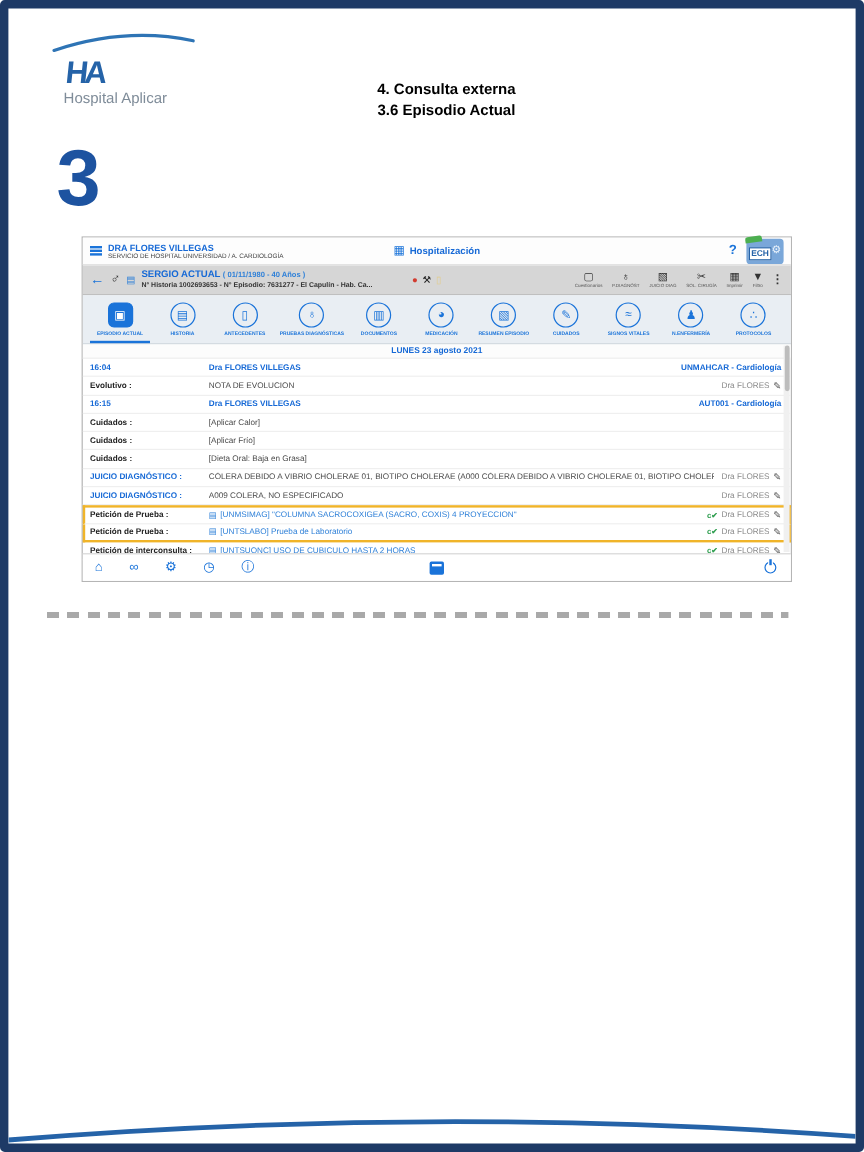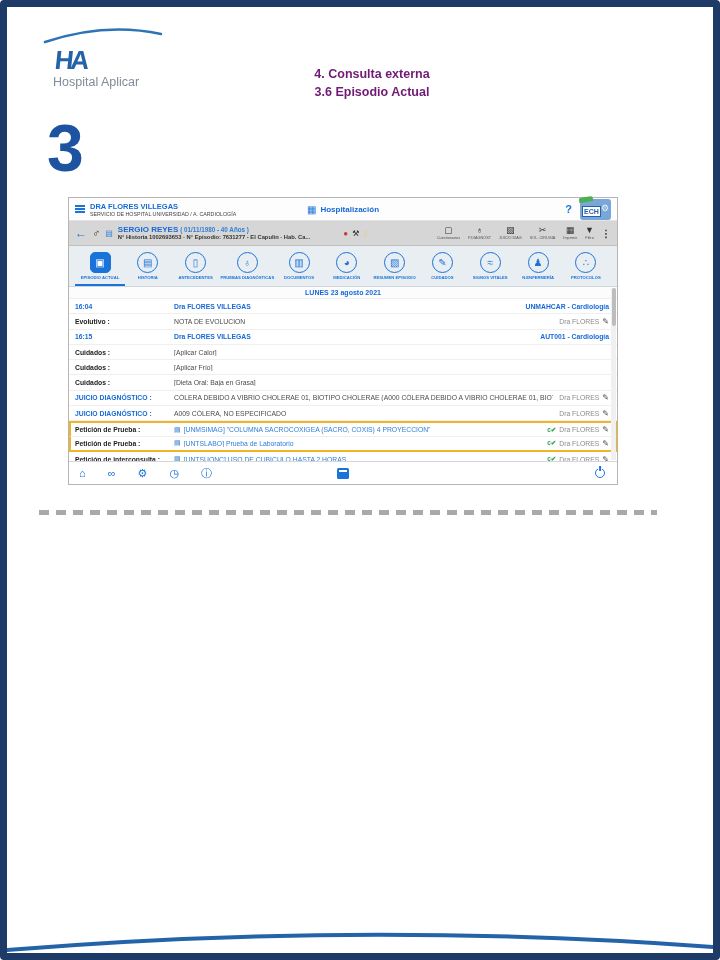--- a/index.html
+++ b/index.html
@@ -9,31 +9,31 @@
 
   
   .brand { position:absolute; left:36px; top:14px; width:150px; }
   .brand-arc { display:block; }
   .brand-mono { font-size:26px; font-weight:800; color:#2563a8; letter-spacing:-3px; line-height:1;
                 margin:2px 0 2px 12px; transform:skewX(-6deg); }
   .brand-name { font-size:12.5px; color:#7f8c99; margin-left:10px; }
 
   
   .titles { position:absolute; left:255px; top:58px; width:220px; text-align:center; }
-  .titles div { font-size:12.5px; font-weight:700; color:#701a75; line-height:18px; }
+  .titles div { font-size:12.5px; font-weight:700; color:#000000; line-height:18px; }
 
   
   .step-number { position:absolute; left:40px; top:108px; font-size:66px; font-weight:800;
                  color:#1d53a0; line-height:1; }
   .step-text { position:absolute; left:88px; top:121px; width:601px; font-size:10.8px;
                line-height:14.5px; color:#111; text-align:justify; }
   .step-text b { font-weight:700; }
 
   
-  .app { position:absolute; left:61px; top:190px; width:550px; height:288px;
+  .app { position:absolute; left:61px; top:190px; width:592px; height:288px;
          background:#fff; border:1px solid #b5b5b5; font-size:7px; }
 
   .app-header { height:23px; display:flex; align-items:center; padding:0 6px; position:relative;
                 background:#fdfdfd; border-bottom:1px solid #e3e3e3; }
   .hamburger { width:10px; margin-right:5px; cursor:pointer; }
   .hamburger i { display:block; height:1.6px; background:#1a73d9; margin:1.6px 0; }
   .doc-col .doc-name { font-size:7.5px; font-weight:700; color:#1669d6; }
   .doc-col .doc-service { font-size:5.3px; color:#444; }
   .header-center { position:absolute; left:0; right:0; top:0; bottom:0; display:flex;
                    align-items:center; justify-content:center; gap:4px; pointer-events:none; }
@@ -168,21 +168,21 @@
           <span class="ech-gear">⚙</span>
         </span>
       </div>
     </div>
 
     <div class="patient-bar">
       <span class="back-arrow">←</span>
       <span class="gender-glyph">♂</span>
       <span class="pat-doc-glyph">▤</span>
       <div class="pat-col">
-        <div><span class="pat-name">SERGIO REYES</span>
+        <div><span class="pat-name">SERGIO ACTUAL</span>
              <span class="pat-birth">( 01/11/1980 - 40 Años )</span></div>
         <div class="pat-details">N° Historia 1002693653 - N° Episodio: 7631277   - El Capulín - Hab. Ca...</div>
       </div>
       <div class="status-icons">
 
       <span style="color: rgb(210, 59, 47);">●</span>
           <span style="color: rgb(34, 34, 34);">⚒</span>
           <span style="color: rgb(227, 205, 141);">▯</span>
         </div>
       <div class="patient-actions">

